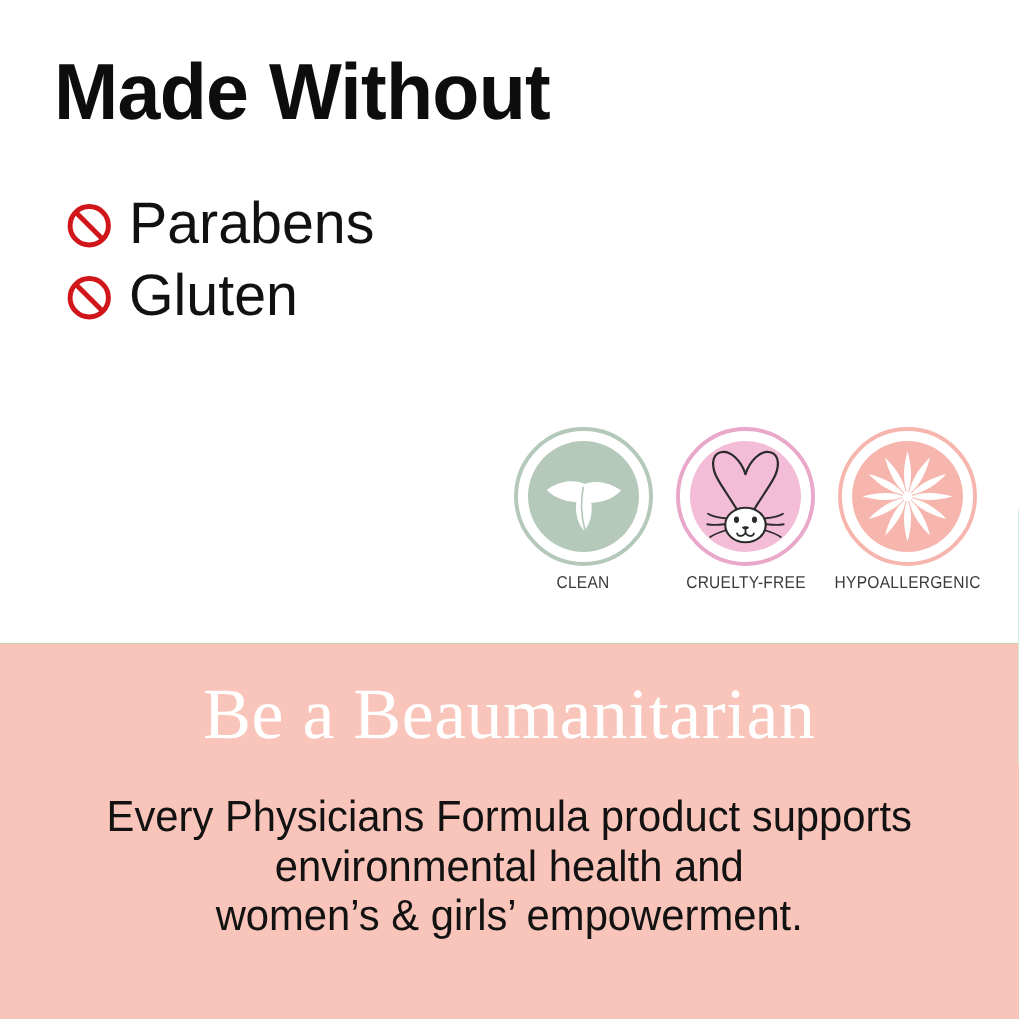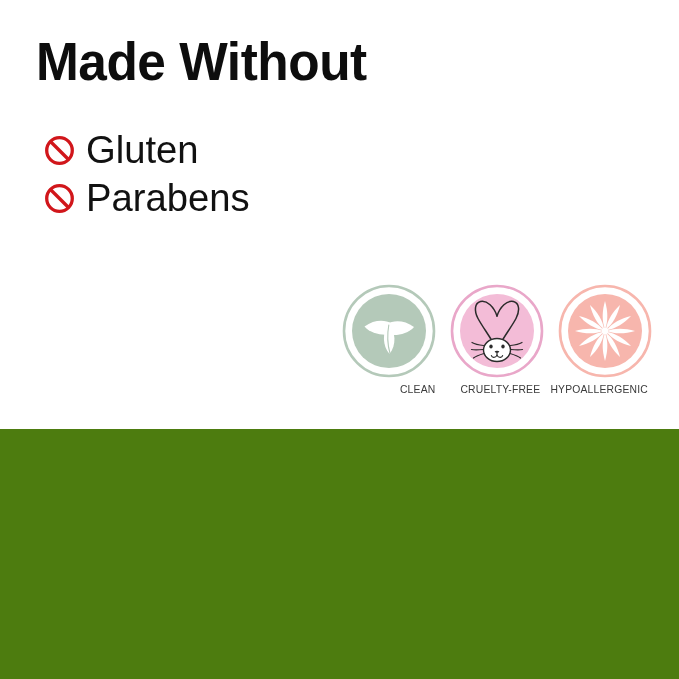--- a/index.html
+++ b/index.html
@@ -10,21 +10,21 @@
   }
   body {
     font-family: "Liberation Sans", sans-serif;
     -webkit-font-smoothing: antialiased;
   }
   .page {
     position: relative;
     width: 679px;
     height: 679px;
     overflow: hidden;
-    background: #4d7c0f;
+    background: #22c55e;
   }
 
   
   .top-section {
     position: absolute;
     left: 0;
     top: 0;
     width: 679px;
     height: 429px;
     background: #ffffff;
@@ -83,21 +83,21 @@
     top: 283px;
     width: 312px;
     display: flex;
     align-items: flex-start;
     justify-content: space-between;
   }
   .badge {
     width: 96px;
     display: flex;
     flex-direction: column;
-    align-items: flex-end;
+    align-items: center;
   }
   .badge-art {
     width: 96px;
     height: 96px;
     display: block;
   }
   .badge-label {
     margin-top: 4px;
     font-family: "Liberation Sans", sans-serif;
     font-size: 11.5px;
@@ -156,29 +156,29 @@
 
     <div class="headline">Made Without</div>
 
     <ul class="exclusion-list">
 
       <li class="exclusion-item">
         <svg class="no-icon" viewBox="0 0 32 32">
           <circle cx="16" cy="16" r="13.2" fill="none" stroke="#d1161b" stroke-width="3.4"></circle>
           <line x1="6.7" y1="6.7" x2="25.3" y2="25.3" stroke="#d1161b" stroke-width="3.4" stroke-linecap="butt"></line>
         </svg>
-        <span class="exclusion-label">Gluten</span>
+        <span class="exclusion-label">Parabens</span>
       </li>
 
       <li class="exclusion-item">
         <svg class="no-icon" viewBox="0 0 32 32">
           <circle cx="16" cy="16" r="13.2" fill="none" stroke="#d1161b" stroke-width="3.4"></circle>
           <line x1="6.7" y1="6.7" x2="25.3" y2="25.3" stroke="#d1161b" stroke-width="3.4" stroke-linecap="butt"></line>
         </svg>
-        <span class="exclusion-label">Parabens</span>
+        <span class="exclusion-label">Gluten</span>
       </li>
 
     </ul>
 
     <div class="badges">
 
       <div class="badge">
         <svg class="badge-art" viewBox="0 0 96 96">
           <circle cx="48" cy="48" r="45" fill="none" stroke="#b4c9b9" stroke-width="2.6"></circle>
           <circle cx="48" cy="48" r="37" fill="#b4c9b9"></circle>
@@ -264,14 +264,22 @@
               <circle cx="0" cy="0" r="3.4"></circle>
             </g>
           </g>
         </svg>
         <div class="badge-label">HYPOALLERGENIC</div>
       </div>
 
     </div>
   </div>
 
+  <div class="banner">
+    <div class="banner-title">Be a Beaumanitarian</div>
+    <div class="banner-body">
+      <span class="line">Every Physicians Formula product supports</span>
+      <span class="line">environmental health and</span>
+      <span class="line">women’s &amp; girls’ empowerment.</span>
+    </div>
+  </div>
 
 </div>
 
 </body></html>

